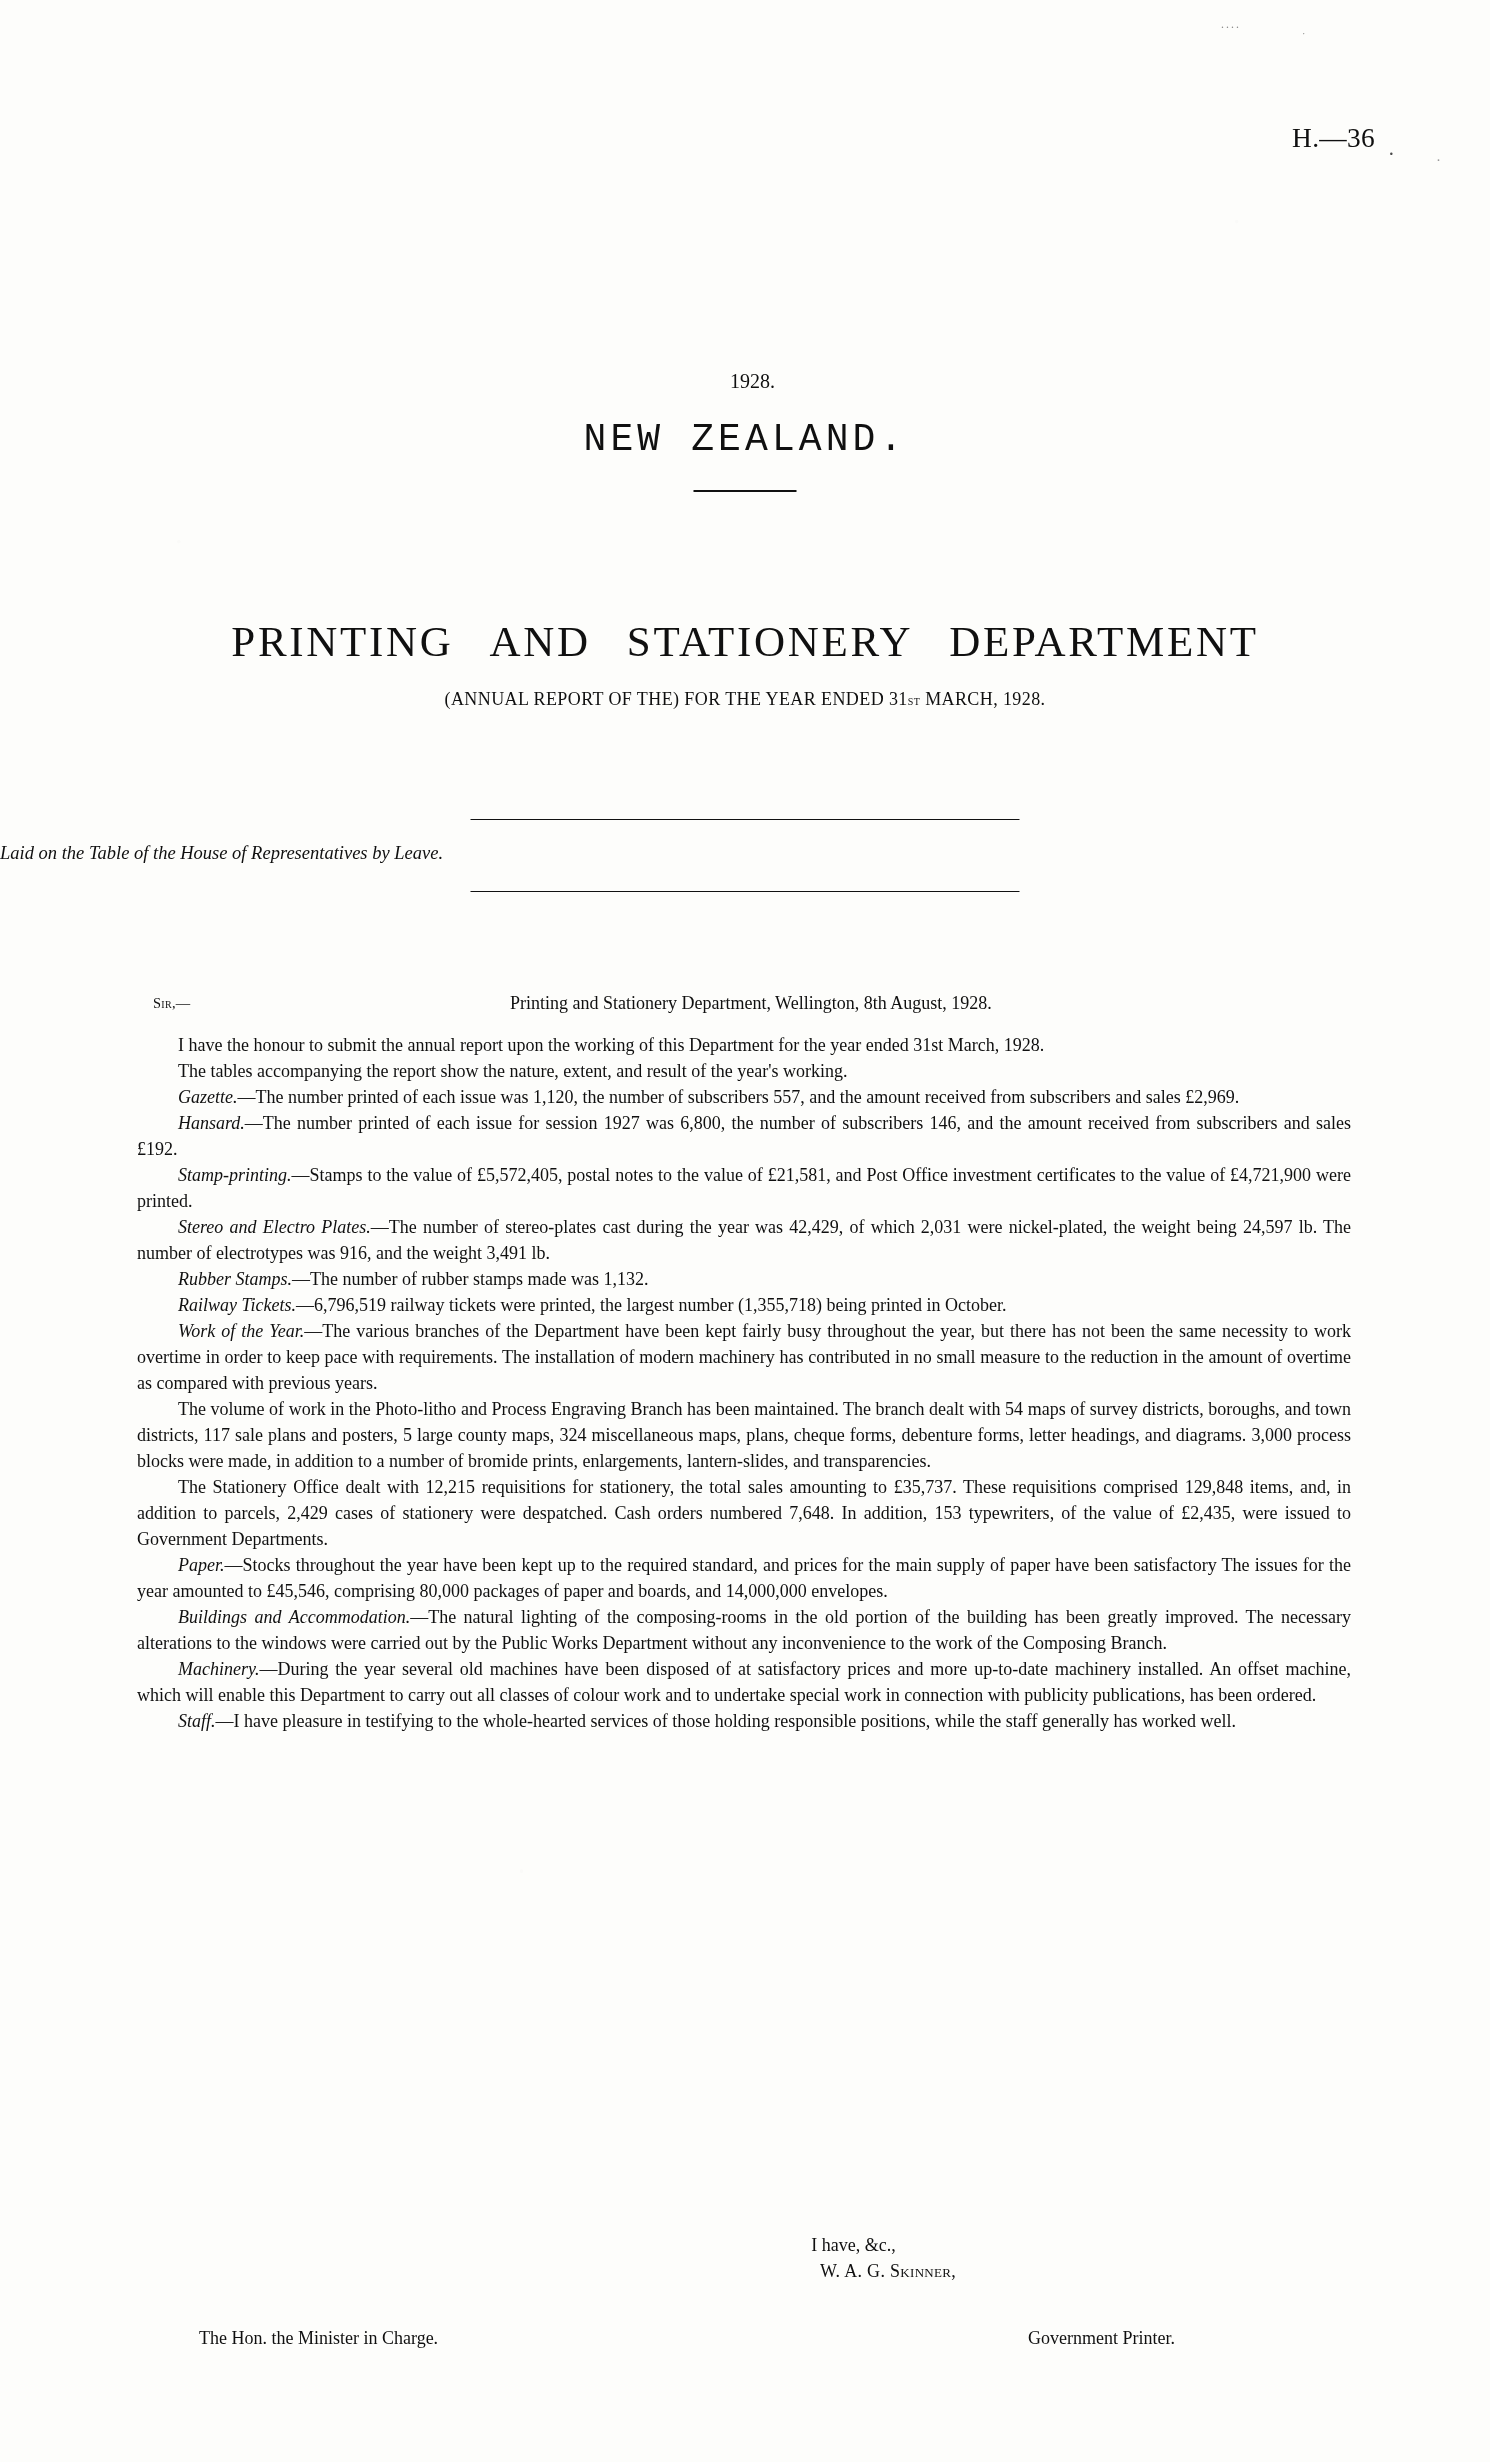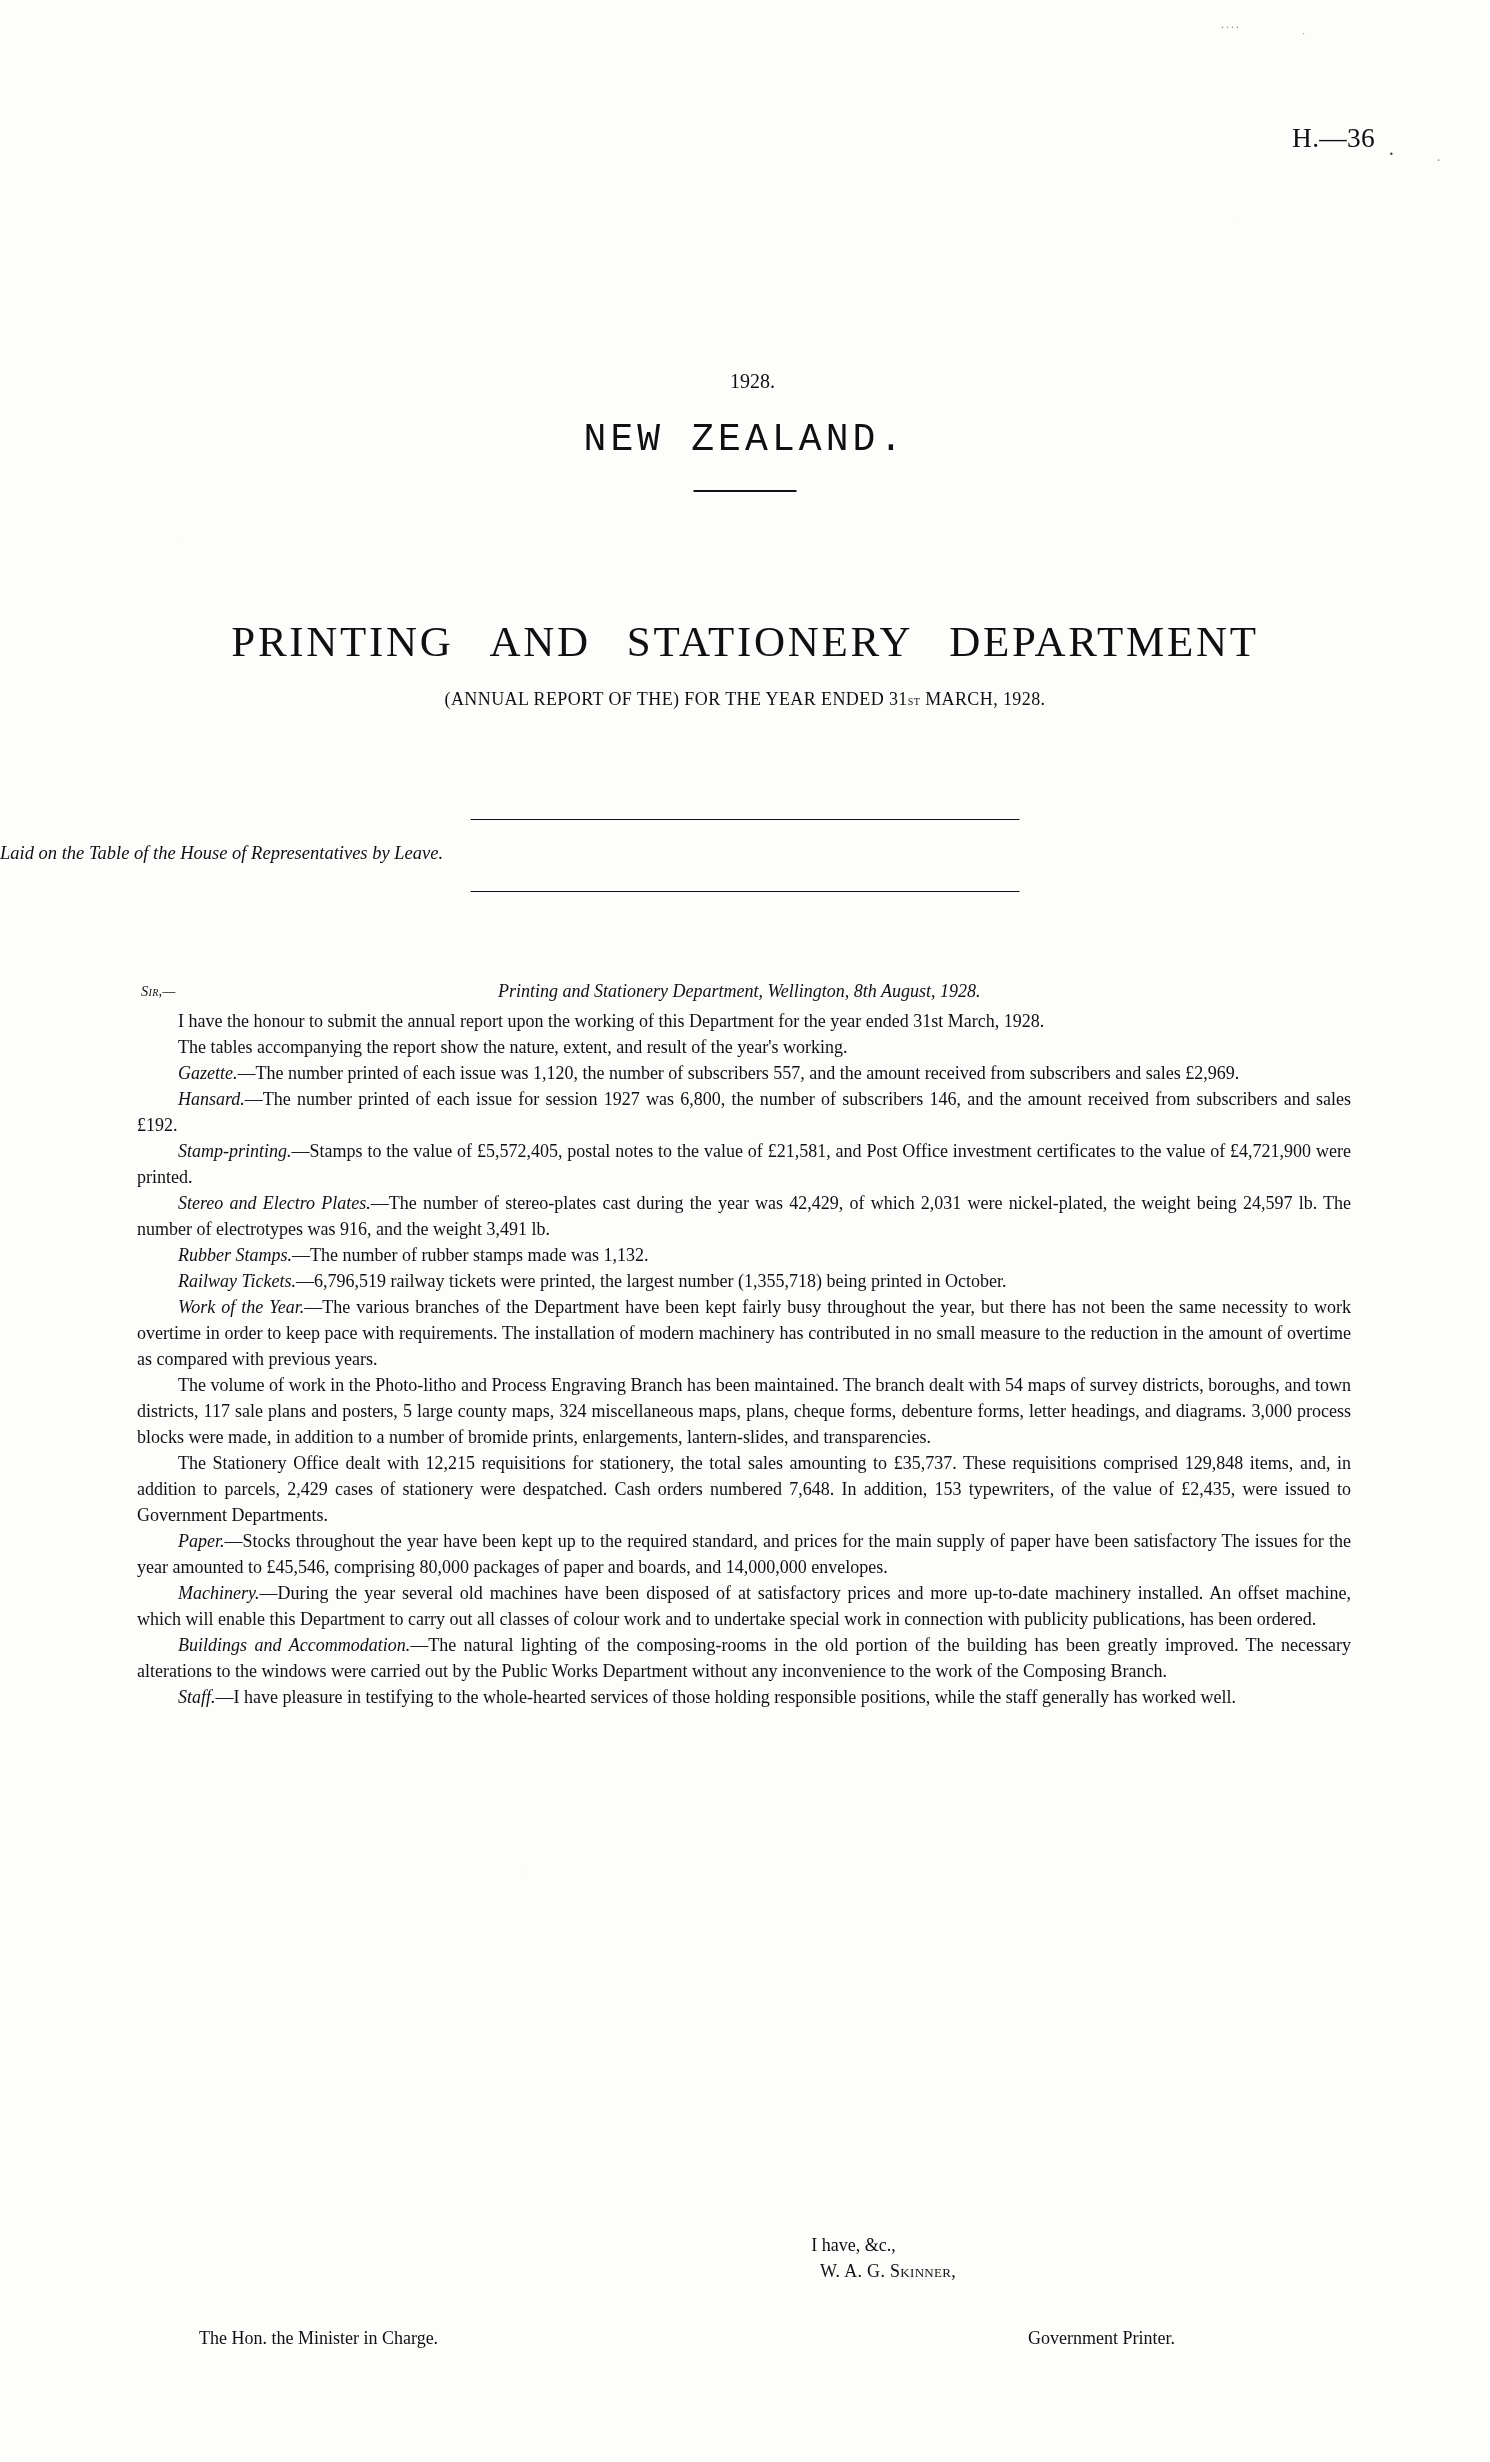--- a/index.html
+++ b/index.html
@@ -157,24 +157,23 @@
     width: 1214px;
     font-size: 18px;
     line-height: 26px;
     text-align: justify;
   }
   .body-block p {
     margin: 0;
     text-indent: 41px;
   }
   .sal-line {
-    margin: 4px;
+    margin: 16px;
     position: relative;
     height: 26px;
-    font-style: italic;
   }
   .sal {
     position: absolute;
     left: 0;
     top: 0;
     font-variant: small-caps;
     letter-spacing: 0.3px;
   }
   .sal-sm { font-size: 14.4px; letter-spacing: 0.3px; }
   .place {
@@ -263,22 +262,22 @@
     <p><i class="run">Gazette.</i>—The number printed of each issue was 1,120, the number of subscribers 557, and the amount received from subscribers and sales £2,969.</p>
     <p><i class="run">Hansard.</i>—The number printed of each issue for session 1927 was 6,800, the number of subscribers 146, and the amount received from subscribers and sales £192.</p>
     <p><i class="run">Stamp-printing.</i>—Stamps to the value of £5,572,405, postal notes to the value of £21,581, and Post Office investment certificates to the value of £4,721,900 were printed.</p>
     <p><i class="run">Stereo and Electro Plates.</i>—The number of stereo-plates cast during the year was 42,429, of which 2,031 were nickel-plated, the weight being 24,597 lb.   The number of electrotypes was 916, and the weight 3,491 lb.</p>
     <p><i class="run">Rubber Stamps.</i>—The number of rubber stamps made was 1,132.</p>
     <p><i class="run">Railway Tickets.</i>—6,796,519 railway tickets were printed, the largest number (1,355,718) being printed in October.</p>
     <p><i class="run">Work of the Year.</i>—The various branches of the Department have been kept fairly busy throughout the year, but there has not been the same necessity to work overtime in order to keep pace with requirements.   The installation of modern machinery has contributed in no small measure to the reduction in the amount of overtime as compared with previous years.</p>
     <p>The volume of work in the Photo-litho and Process Engraving Branch has been maintained.   The branch dealt with 54 maps of survey districts, boroughs, and town districts, 117 sale plans and posters, 5 large county maps, 324 miscellaneous maps, plans, cheque forms, debenture forms, letter headings, and diagrams.   3,000 process blocks were made, in addition to a number of bromide prints, enlargements, lantern-slides, and transparencies.</p>
     <p>The Stationery Office dealt with 12,215 requisitions for stationery, the total sales amounting to £35,737.   These requisitions comprised 129,848 items, and, in addition to parcels, 2,429 cases of stationery were despatched.  Cash orders numbered 7,648.  In addition, 153 typewriters, of the value of £2,435, were issued to Government Departments.</p>
     <p><i class="run">Paper.</i>—Stocks throughout the year have been kept up to the required standard, and prices for the main supply of paper have been satisfactory   The issues for the year amounted to £45,546, comprising 80,000 packages of paper and boards, and 14,000,000 envelopes.</p>
+    <p><i class="run">Buildings and Accommodation.</i>—The natural lighting of the composing-rooms in the old portion of the building has been greatly improved.   The necessary alterations to the windows were carried out by the Public Works Department without any inconvenience to the work of the Composing Branch.</p>
     <p><i class="run">Machinery.</i>—During the year several old machines have been disposed of at satisfactory prices and more up-to-date machinery installed.   An offset machine, which will enable this Department to carry out all classes of colour work and to undertake special work in connection with publicity publications, has been ordered.</p>
-    <p><i class="run">Buildings and Accommodation.</i>—The natural lighting of the composing-rooms in the old portion of the building has been greatly improved.   The necessary alterations to the windows were carried out by the Public Works Department without any inconvenience to the work of the Composing Branch.</p>
     <p><i class="run">Staff.</i>—I have pleasure in testifying to the whole-hearted services of those holding responsible positions, while the staff generally has worked well.</p>
   </div>
 
   <div class="closing">
     <div class="ihave">I have, &amp;c.,</div>
     <div class="signer">
       <span>W. A. G. </span><span class="sc">Skinner,</span>
     </div>
   </div>
 

